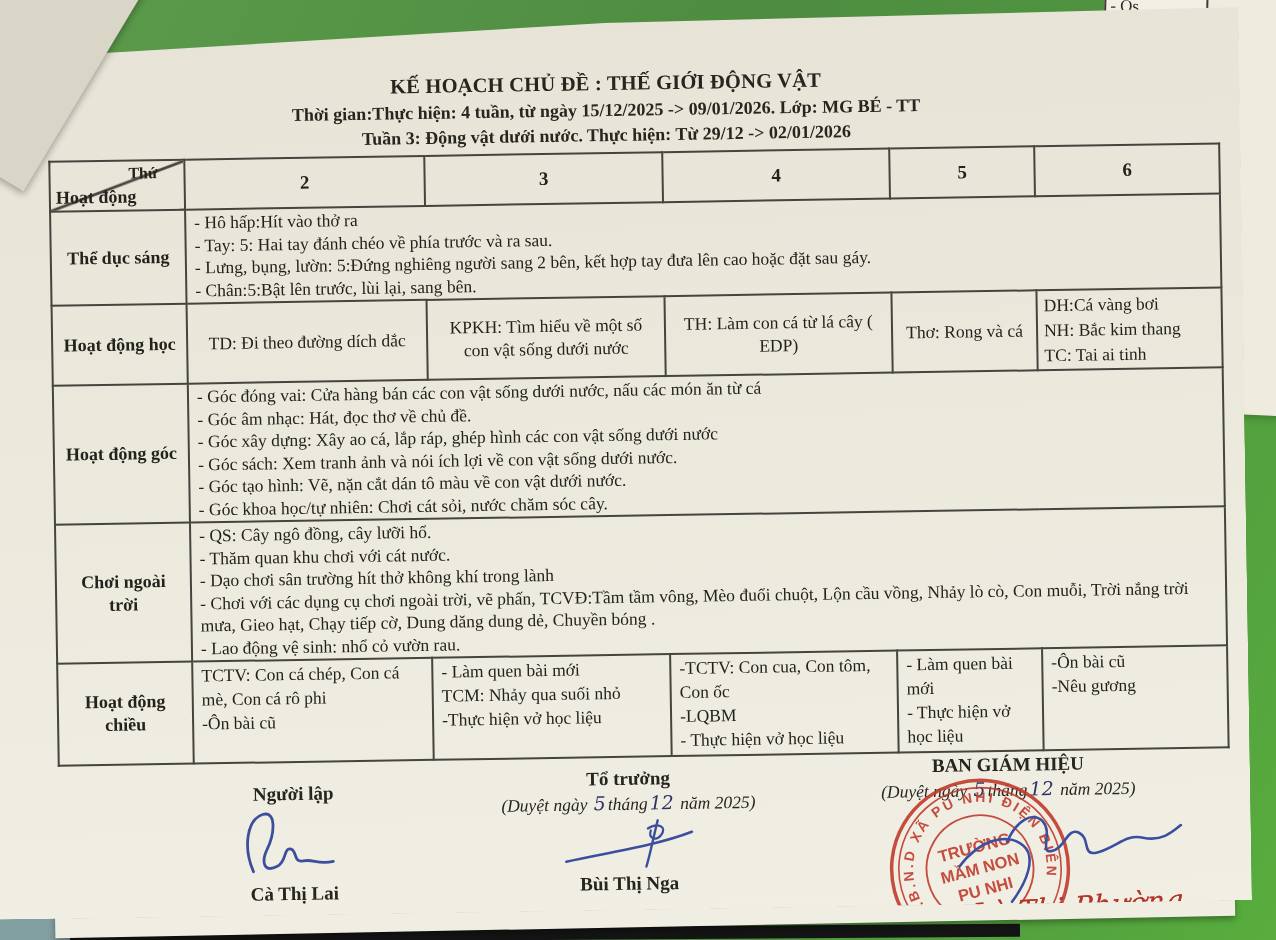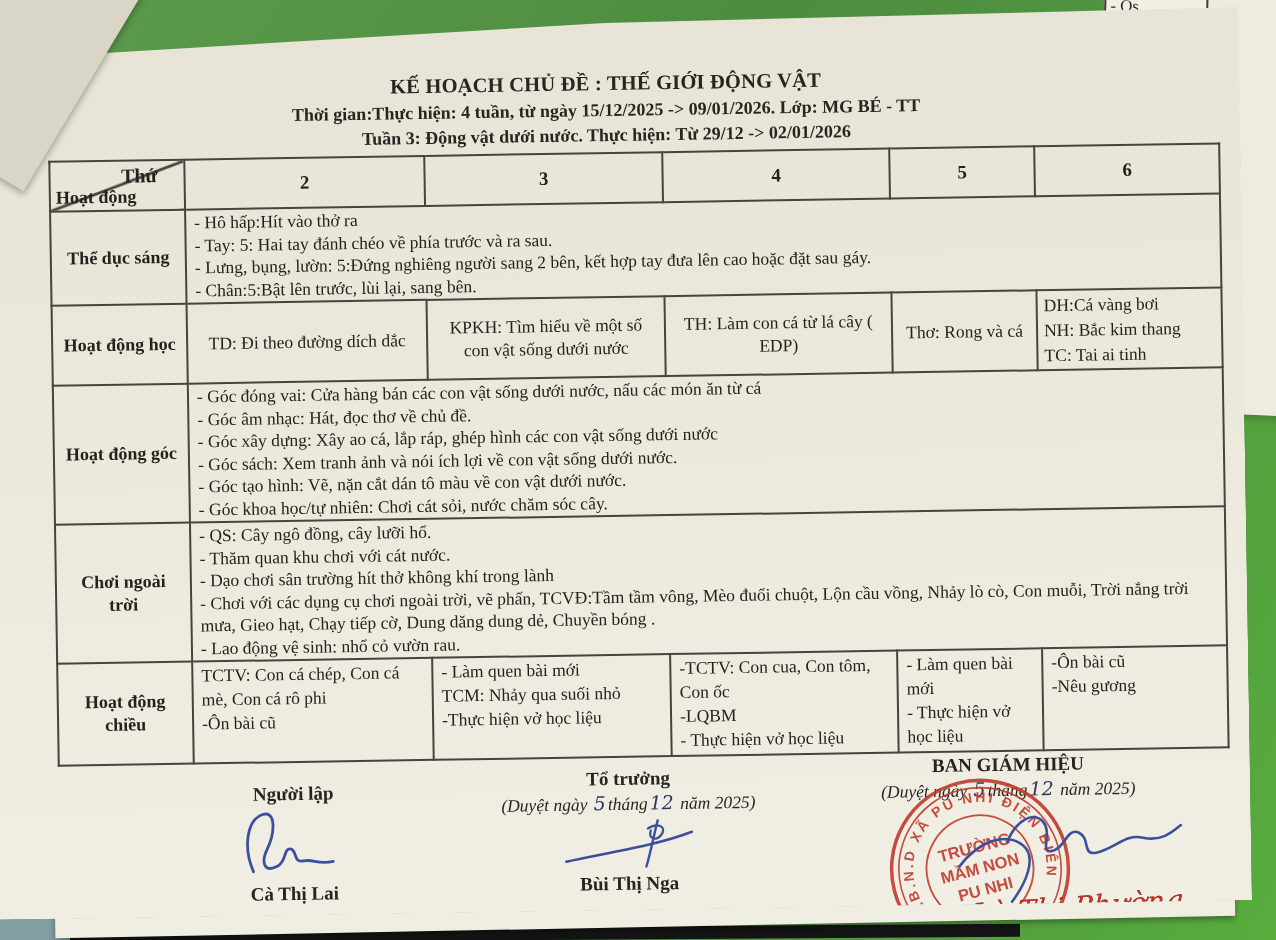--- a/index.html
+++ b/index.html
@@ -29,21 +29,21 @@
 
   .doc-header{text-align:center;padding-top:66px;line-height:25px;}
   .doc-title{font-weight:bold;font-size:20.5px;letter-spacing:.2px;}
   .doc-sub{font-weight:bold;font-size:18px;margin-top:2px;}
   .doc-week{font-weight:bold;font-size:18px;}
 
   table.plan{border-collapse:collapse;table-layout:fixed;width:1170px;margin:4px 0 0 75px;font-size:17.5px;color:#23221c;}
   table.plan td,table.plan th{border:2px solid #45443e;padding:1px 8px;vertical-align:top;font-weight:normal;text-align:left;}
   .corner-cell{position:relative;height:48px;padding:0 !important;
        background-image:linear-gradient(to bottom right,transparent calc(50% - 1.6px),#45443e calc(50% - .4px),#45443e calc(50% + 1.2px),transparent calc(50% + 2.4px));}
-  .corner-top{position:absolute;top:3px;right:26px;font-weight:bold;font-size:20px;}
+  .corner-top{position:absolute;top:3px;right:26px;font-weight:bold;font-size:16px;}
   .corner-bottom{position:absolute;bottom:2px;left:5px;font-weight:bold;font-size:18px;}
   .day-cell{text-align:center !important;vertical-align:middle !important;font-weight:bold !important;font-size:19px;}
   .lbl{font-weight:bold !important;text-align:center !important;vertical-align:middle !important;font-size:18px;line-height:23px;}
   .lines div{line-height:22.5px;}
   tr.r-tds{height:92px;} tr.r-hdh{height:80px;} tr.r-hdg{height:138px;} tr.r-cnt{height:132px;} tr.r-hdc{height:102px;}
   .hdh-c{vertical-align:middle !important;text-align:center !important;line-height:23px;}
   .hdh-left{vertical-align:middle !important;text-align:left !important;line-height:25px;padding-left:6px !important;}
   .hdc-c div{line-height:24px;}
 
   .footer{position:relative;height:200px;margin-top:8px;}

